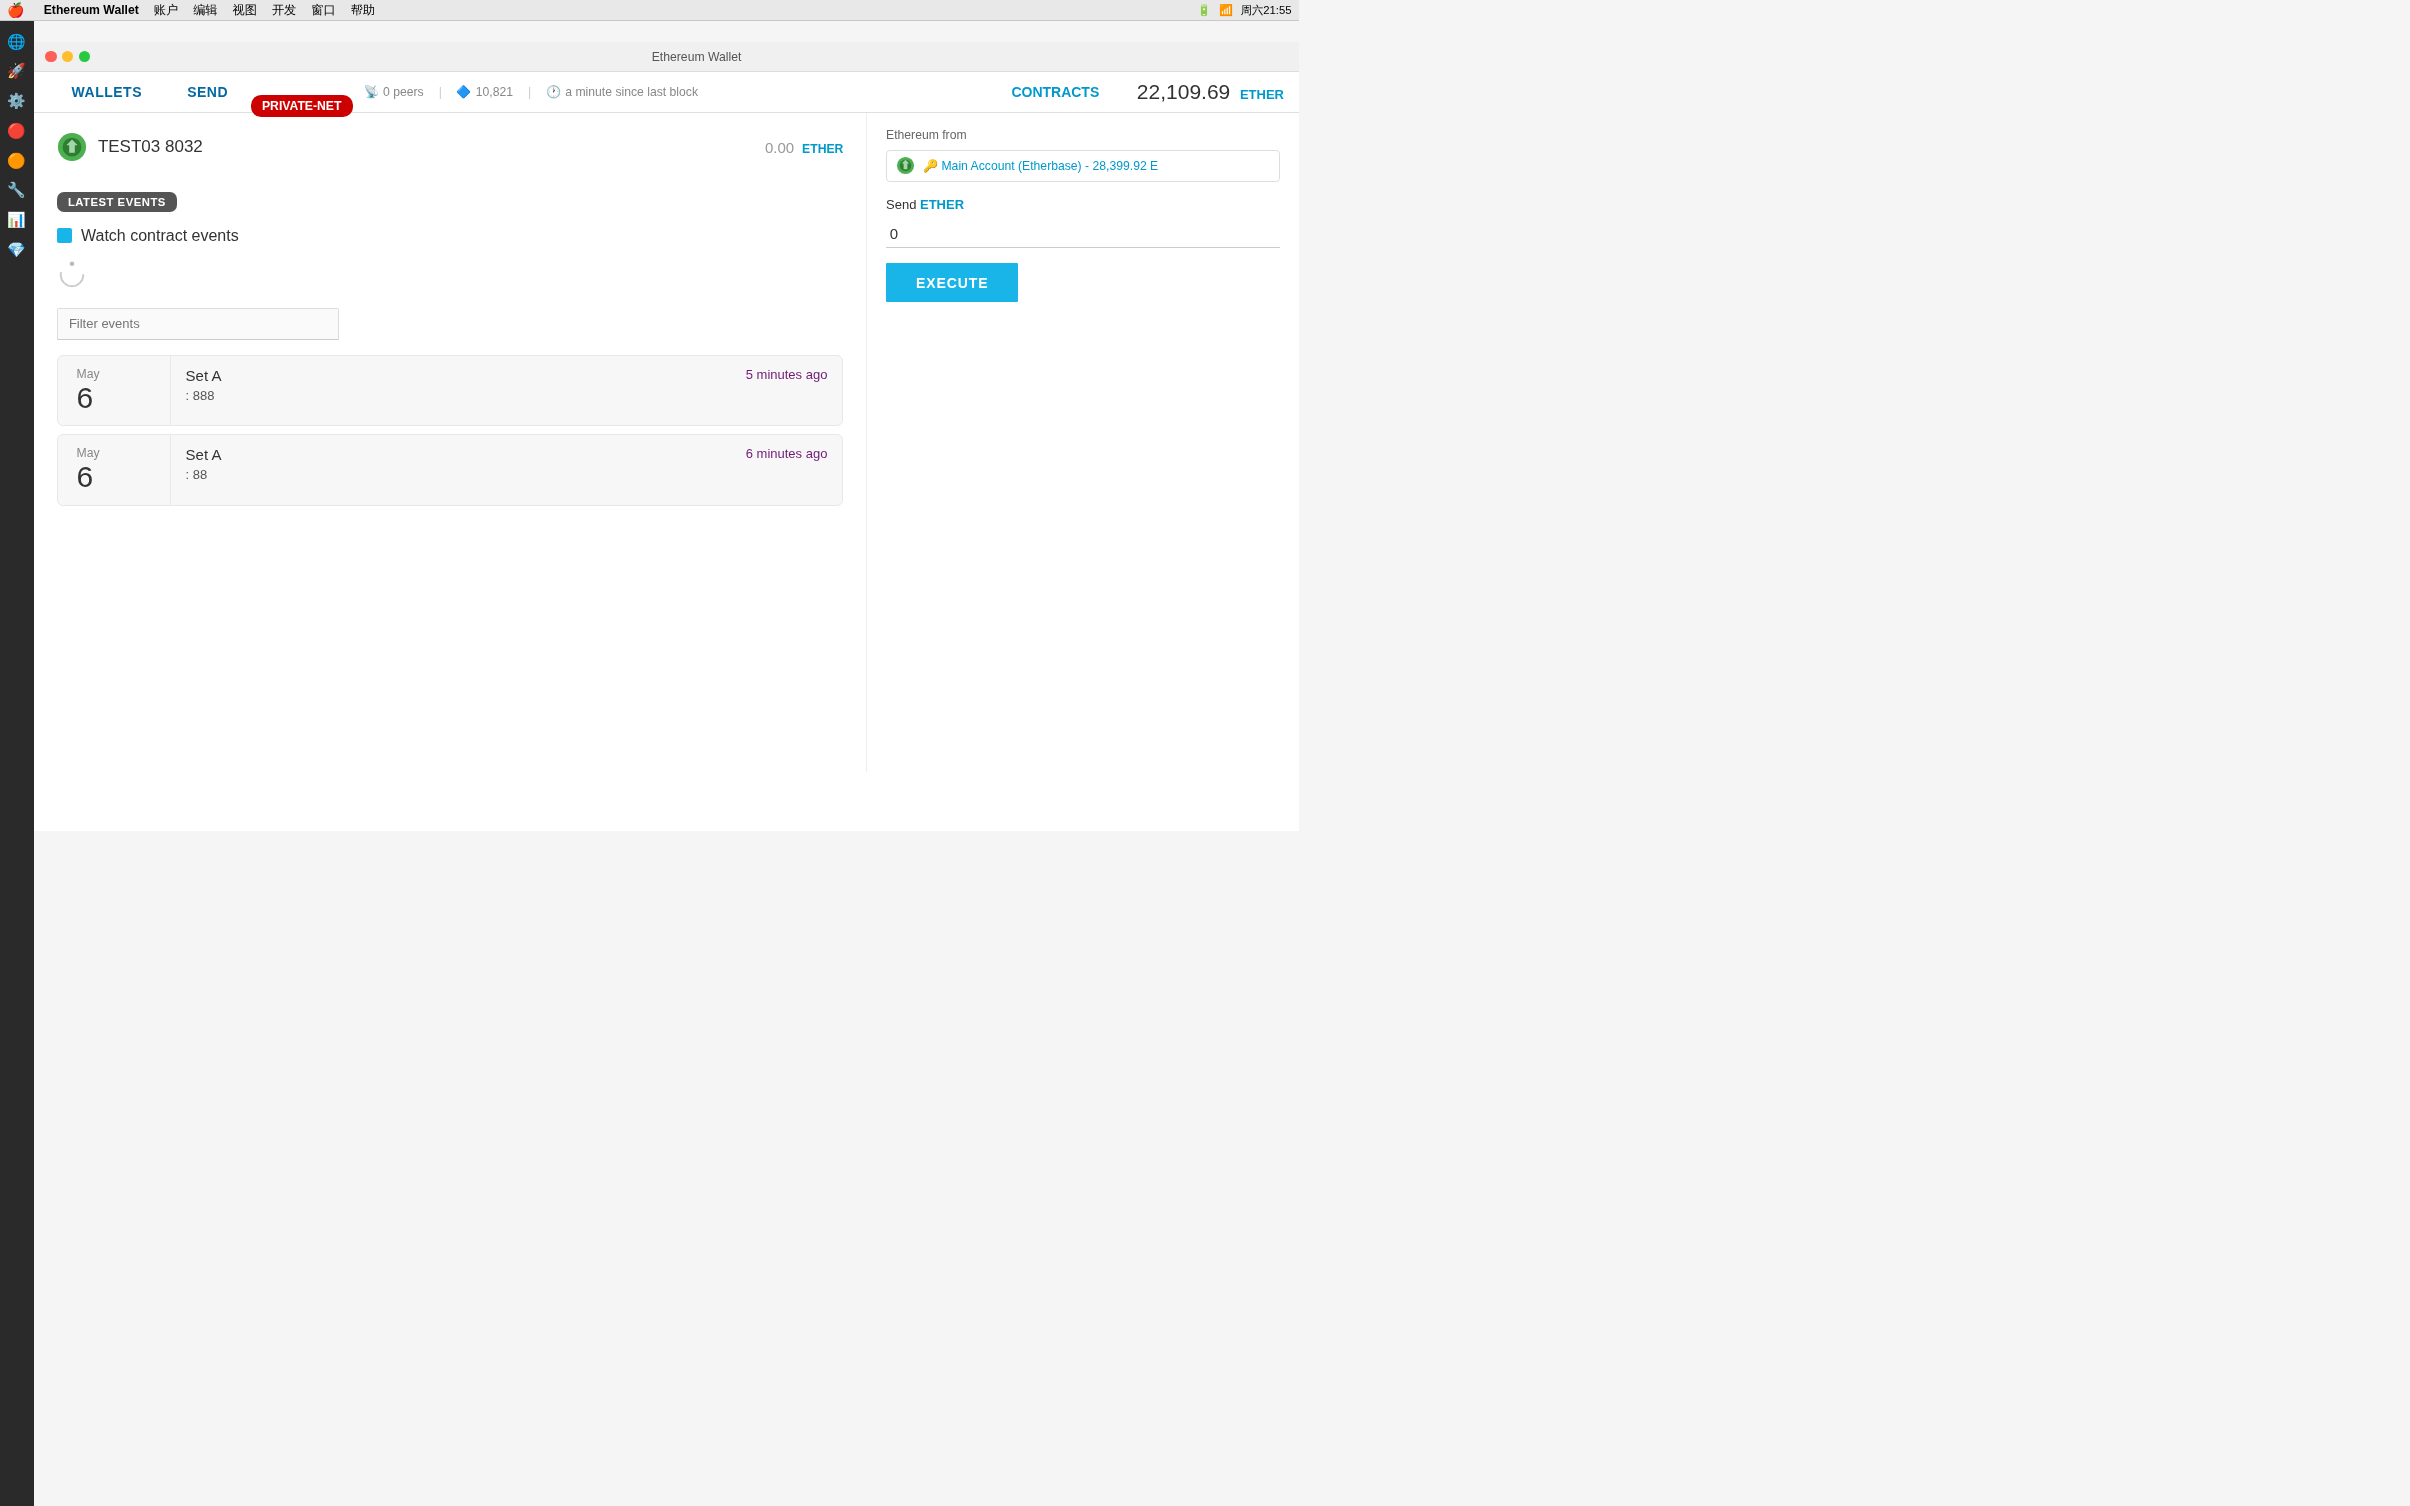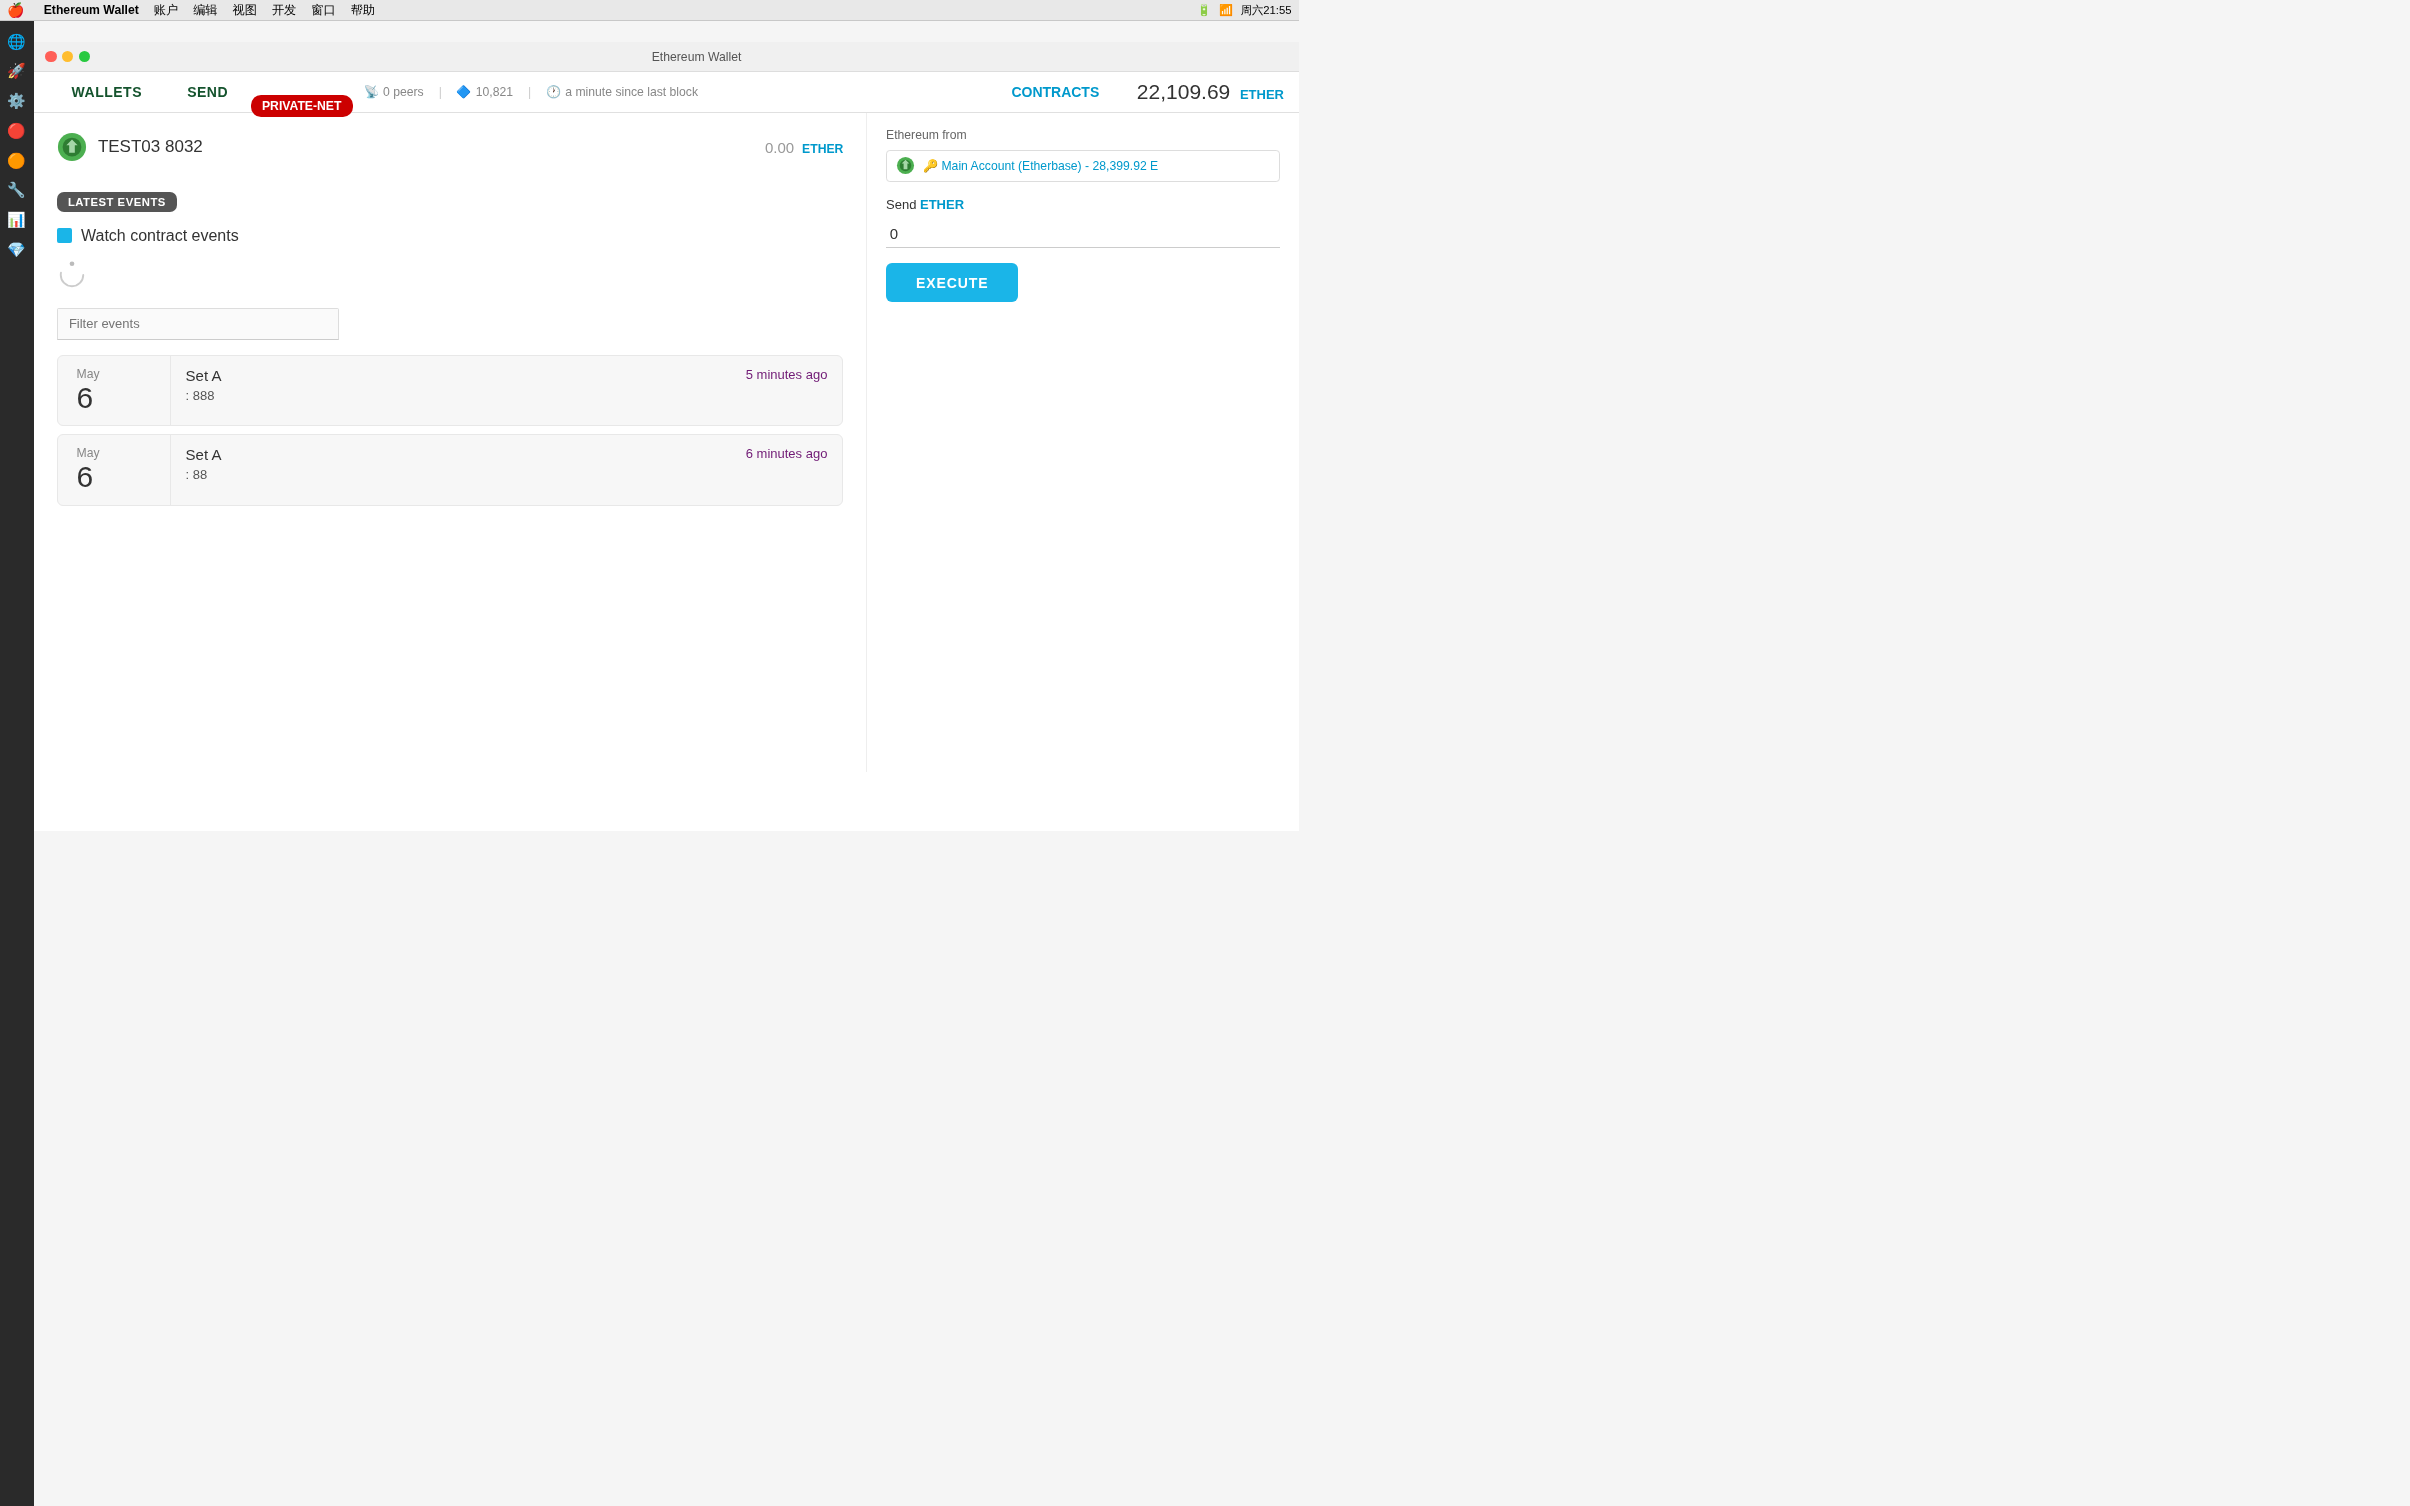--- a/index.html
+++ b/index.html
@@ -119,21 +119,21 @@
       gap: 0;
       flex: 1;
     }
     .nav-item {
       padding: 0 22.6px;
       height: 41px;
       display: flex;
       align-items: center;
       font-size: 14px;
       font-weight: 600;
-      color: #14532d;
+      color: #0369a1;
       cursor: pointer;
       text-transform: uppercase;
       letter-spacing: 0.5px;
     }
     
     .private-net-badge {
       background: #cc0000;
       color: #fff;
       padding: 3.8px 11.3px;
       font-size: 12.2px;
@@ -268,21 +268,21 @@
     }
     .execute-btn {
       background: #1ab5e8;
       color: #fff;
       border: none;
       padding: 11.3px 30px;
       font-size: 14px;
       font-weight: 700;
       letter-spacing: 0.9px;
       cursor: pointer;
-      border-radius: 6px;
+      border-radius: 1px;
       text-transform: uppercase;
     }
 
     
     .events-section {
       margin-top: 22.6px;
     }
     .events-header {
       display: inline-block;
       background: #555;

